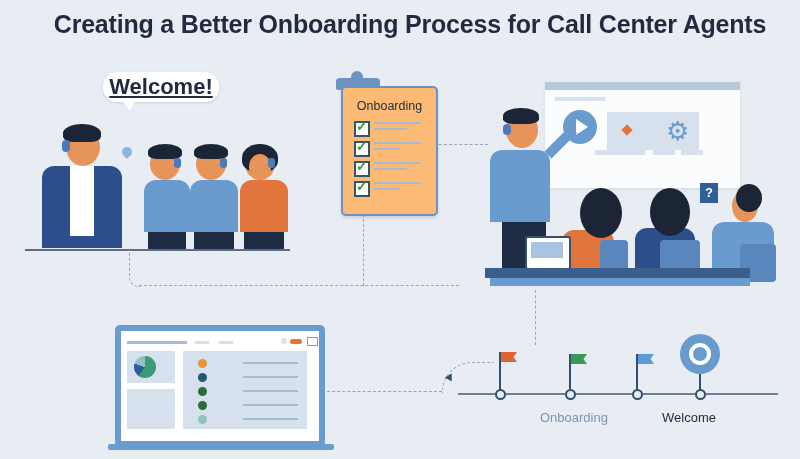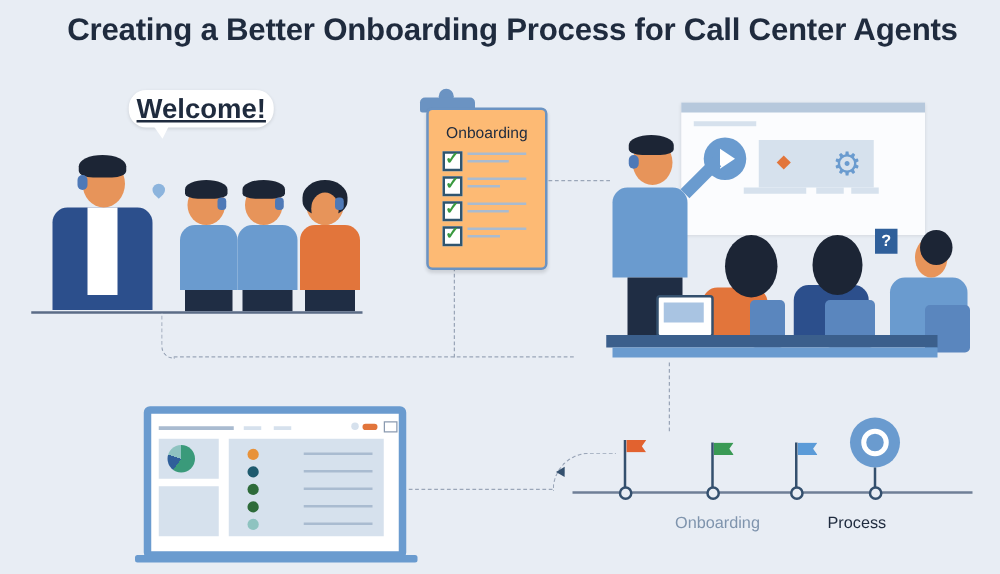--- a/index.html
+++ b/index.html
@@ -189,13 +189,13 @@
 <div class="pole abs" style="left:569px;top:354px;height:36px;"></div>
 <div class="flag abs" style="left:571px;top:354px;background:#3a9a55;"></div>
 <div class="node abs" style="left:565px;"></div>
 <div class="pole abs" style="left:636px;top:354px;height:36px;"></div>
 <div class="flag abs" style="left:638px;top:354px;background:#5b9bd8;"></div>
 <div class="node abs" style="left:632px;"></div>
 <div class="abs fb"></div>
 <div class="pole abs" style="left:699px;top:374px;height:16px;"></div>
 <div class="node abs" style="left:695px;"></div>
 <div class="abs lbl" style="left:540px;top:410px;color:#7f94ad;">Onboarding</div>
-<div class="abs lbl" style="left:662px;top:410px;color:#1f2b3e;">Process</div>
+<div class="abs lbl" style="left:662px;top:410px;color:#1f2b3e;">Welcome</div>
 
 </body></html>

